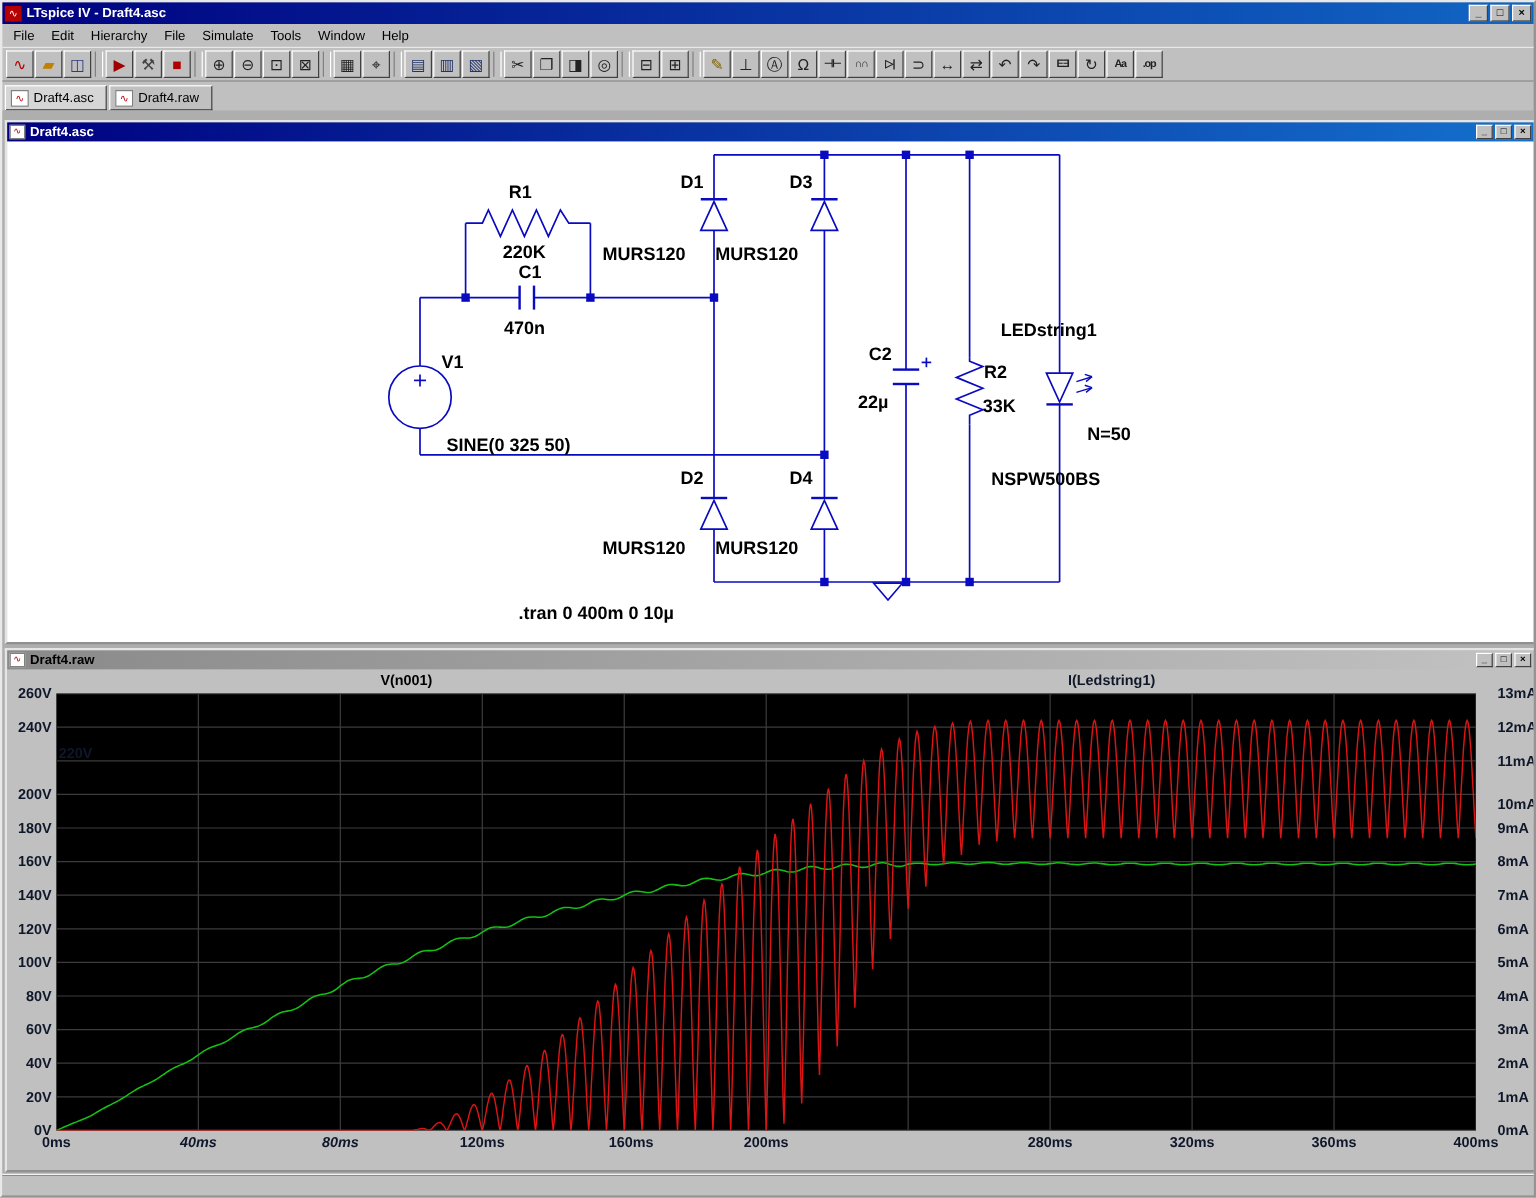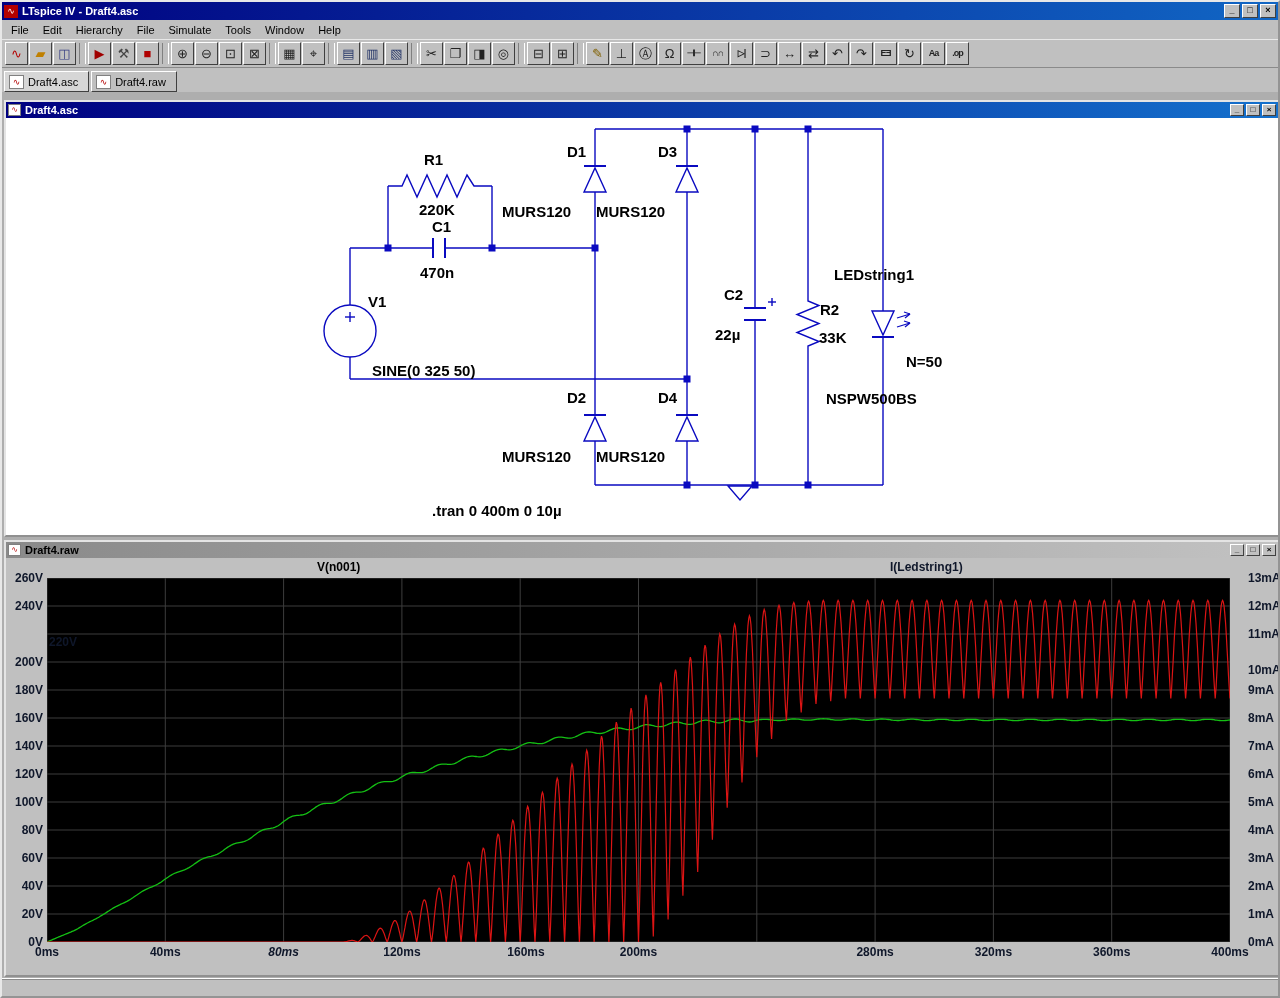--- a/index.html
+++ b/index.html
@@ -374,39 +374,39 @@
             <div class="tick left" style="top: 331px;">20V</div>
             <div class="tick left" style="top: 303px;">40V</div>
             <div class="tick left" style="top: 275px;">60V</div>
             <div class="tick left" style="top: 247px;">80V</div>
             <div class="tick left" style="top: 219px;">100V</div>
             <div class="tick left" style="top: 191px;">120V</div>
             <div class="tick left" style="top: 163px;">140V</div>
             <div class="tick left" style="top: 135px;">160V</div>
             <div class="tick left" style="top: 107px;">180V</div>
             <div class="tick left" style="top: 79px;">200V</div>
-            <div class="tick left" style="top: 59px; padding-left: 43px;">220V</div>
+            <div class="tick left" style="top: 45px; padding-left: 43px;">220V</div>
             <div class="tick left" style="top: 23px;">240V</div>
             <div class="tick left" style="top: -5px;">260V</div>
             <div class="tick right" style="top: 359px;">0mA</div>
             <div class="tick right" style="top: 331px;">1mA</div>
             <div class="tick right" style="top: 303px;">2mA</div>
             <div class="tick right" style="top: 275px;">3mA</div>
             <div class="tick right" style="top: 247px;">4mA</div>
             <div class="tick right" style="top: 219px;">5mA</div>
             <div class="tick right" style="top: 191px;">6mA</div>
             <div class="tick right" style="top: 163px;">7mA</div>
             <div class="tick right" style="top: 135px;">8mA</div>
             <div class="tick right" style="top: 107px;">9mA</div>
             <div class="tick right" style="top: 87px;">10mA</div>
             <div class="tick right" style="top: 51px;">11mA</div>
             <div class="tick right" style="top: 23px;">12mA</div>
             <div class="tick right" style="top: -5px;">13mA</div>
             <div class="tick bottom" style="left: 9px;">0ms</div>
-            <div class="tick bottom" style="left: 127.3px;">40ms</div>
+            <div class="tick bottom" style="left: 127.3px; font-style: italic;">40ms</div>
             <div class="tick bottom" style="left: 245.6px; font-style: italic;">80ms</div>
             <div class="tick bottom" style="left: 363.9px;">120ms</div>
             <div class="tick bottom" style="left: 488px;">160ms</div>
             <div class="tick bottom" style="left: 600.5px;">200ms</div>
             <div class="tick bottom" style="left: 718.8px; margin-top: 40px;">240ms</div>
             <div class="tick bottom" style="left: 837.1px;">280ms</div>
             <div class="tick bottom" style="left: 955.4px;">320ms</div>
             <div class="tick bottom" style="left: 1073.7px;">360ms</div>
             <div class="tick bottom" style="left: 1192px;">400ms</div>
           </div>

